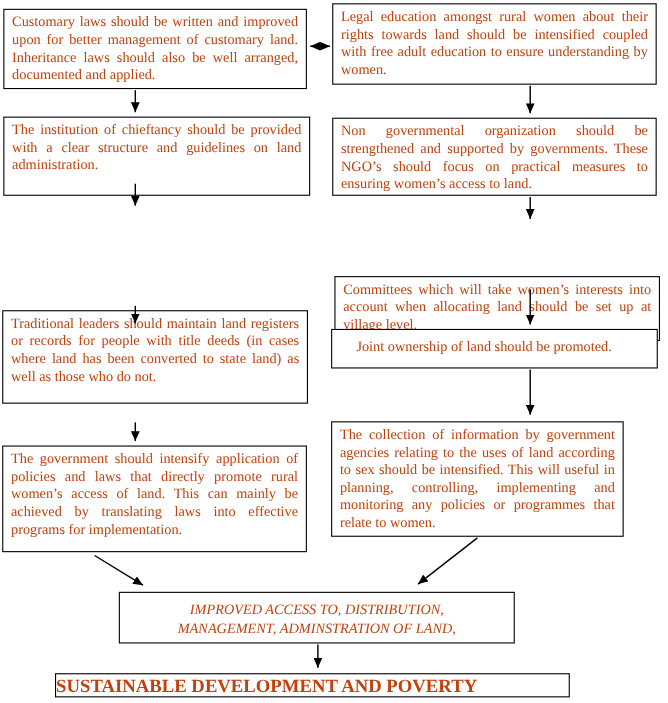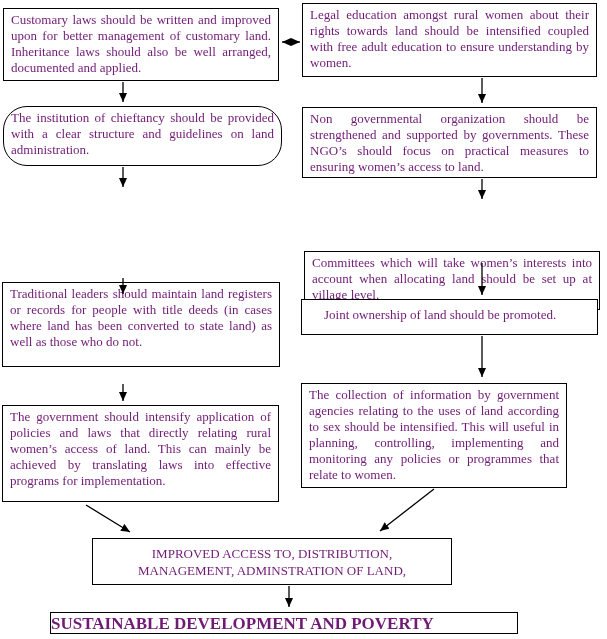--- a/index.html
+++ b/index.html
@@ -6,50 +6,50 @@
     margin: 0;
     padding: 0;
     background: #ffffff;
   }
   #canvas {
     position: relative;
     width: 607px;
     height: 639px;
     background: #ffffff;
     font-family: "Liberation Serif", "DejaVu Serif", serif;
-    color: #701a75;
+    color: #c2410c;
     overflow: hidden;
   }
   .box {
     position: absolute;
     border: 1px solid #000000;
     background: #ffffff;
     box-sizing: border-box;
     font-size: 13px;
     line-height: 16px;
     text-align: justify;
     padding: 3px 7px;
     overflow: hidden;
   }
   
   #bx-l1 { left: 3px;   top: 8px;   width: 276px; height: 73px; }
-  #bx-l2 { left: 3px;   top: 106px; width: 279px; height: 60px; border-radius: 24px; }
+  #bx-l2 { left: 3px;   top: 106px; width: 279px; height: 72px; }
   #bx-l3 { left: 3px;   top: 191px; width: 277px; height: 86px; }
   #bx-l4 { left: 2px;   top: 282px; width: 278px; height: 85px; }
   #bx-l5 { left: 2px;   top: 405px; width: 277px; height: 97px; }
   
   #bx-r1 { left: 302px; top: 3px;   width: 295px; height: 74px; }
   #bx-r2 { left: 302px; top: 107px; width: 295px; height: 71px; }
   #bx-r3 { left: 304px; top: 203px; width: 296px; height: 59px; margin-top: 48px; }
   #bx-r4 { left: 301px; top: 299px; width: 297px; height: 36px; padding-top: 7px; padding-left: 22px; }
   #bx-r5 { left: 301px; top: 383px; width: 266px; height: 105px; }
   
   #bx-outcome {
-    left: 92px; top: 538px; width: 360px; height: 47px;
-    text-align: center; padding-top: 6px; line-height: 17px;
+    left: 108px; top: 538px; width: 360px; height: 47px;
+    text-align: center; padding-top: 6px; line-height: 17px; font-style: italic;
   }
   #bx-outcome span { display: block; }
   #bx-goal {
     left: 50px; top: 612px; width: 468px; height: 22px;
     text-align: left; font-weight: bold; font-size: 17px;
     line-height: 19px; padding: 1px 0 0 0;
   }
   #arrow-layer {
     position: absolute;
     left: 0; top: 0;
@@ -59,21 +59,21 @@
   #arrow-layer line { stroke: #000000; stroke-width: 1.3px; }
 </style>
 </head>
 <body>
 
 <div id="canvas">
 
   <div class="box" id="bx-l1">Customary laws should be written and improved upon for better management of customary land. Inheritance laws should also be well arranged, documented and applied.</div>
   <div class="box" id="bx-l2">The institution of chieftancy should be provided with a clear structure and guidelines on land administration.</div>
   <div class="box" id="bx-l4">Traditional leaders should maintain land registers or records for people with title deeds (in cases where land has been converted to state land) as well as those who do not.</div>
-  <div class="box" id="bx-l5">The government should intensify application of policies and laws that directly relating rural women’s access of land. This can mainly be achieved by translating laws into effective programs for implementation.</div>
+  <div class="box" id="bx-l5">The government should intensify application of policies and laws that directly promote rural women’s access of land. This can mainly be achieved by translating laws into effective programs for implementation.</div>
 
   <div class="box" id="bx-r2">Non governmental organization should be strengthened and supported by governments. These NGO’s should focus on practical measures to ensuring women’s access to land.</div>
   <div class="box" id="bx-r1">Legal education amongst rural women about their rights towards land should be intensified coupled with free adult education to ensure understanding by women.</div>
   <div class="box" id="bx-r3">Committees which will take women’s interests into account when allocating land should be set up at village level.</div>
   <div class="box" id="bx-r4">Joint ownership of land should be promoted.</div>
   <div class="box" id="bx-r5">The collection of information by government agencies relating to the uses of land according to sex should be intensified. This will useful in planning, controlling, implementing and monitoring any policies or programmes that relate to women.</div>
 
   <div class="box" id="bx-outcome">
     <span>IMPROVED ACCESS TO, DISTRIBUTION,</span>
     <span>MANAGEMENT, ADMINSTRATION OF LAND,</span>

